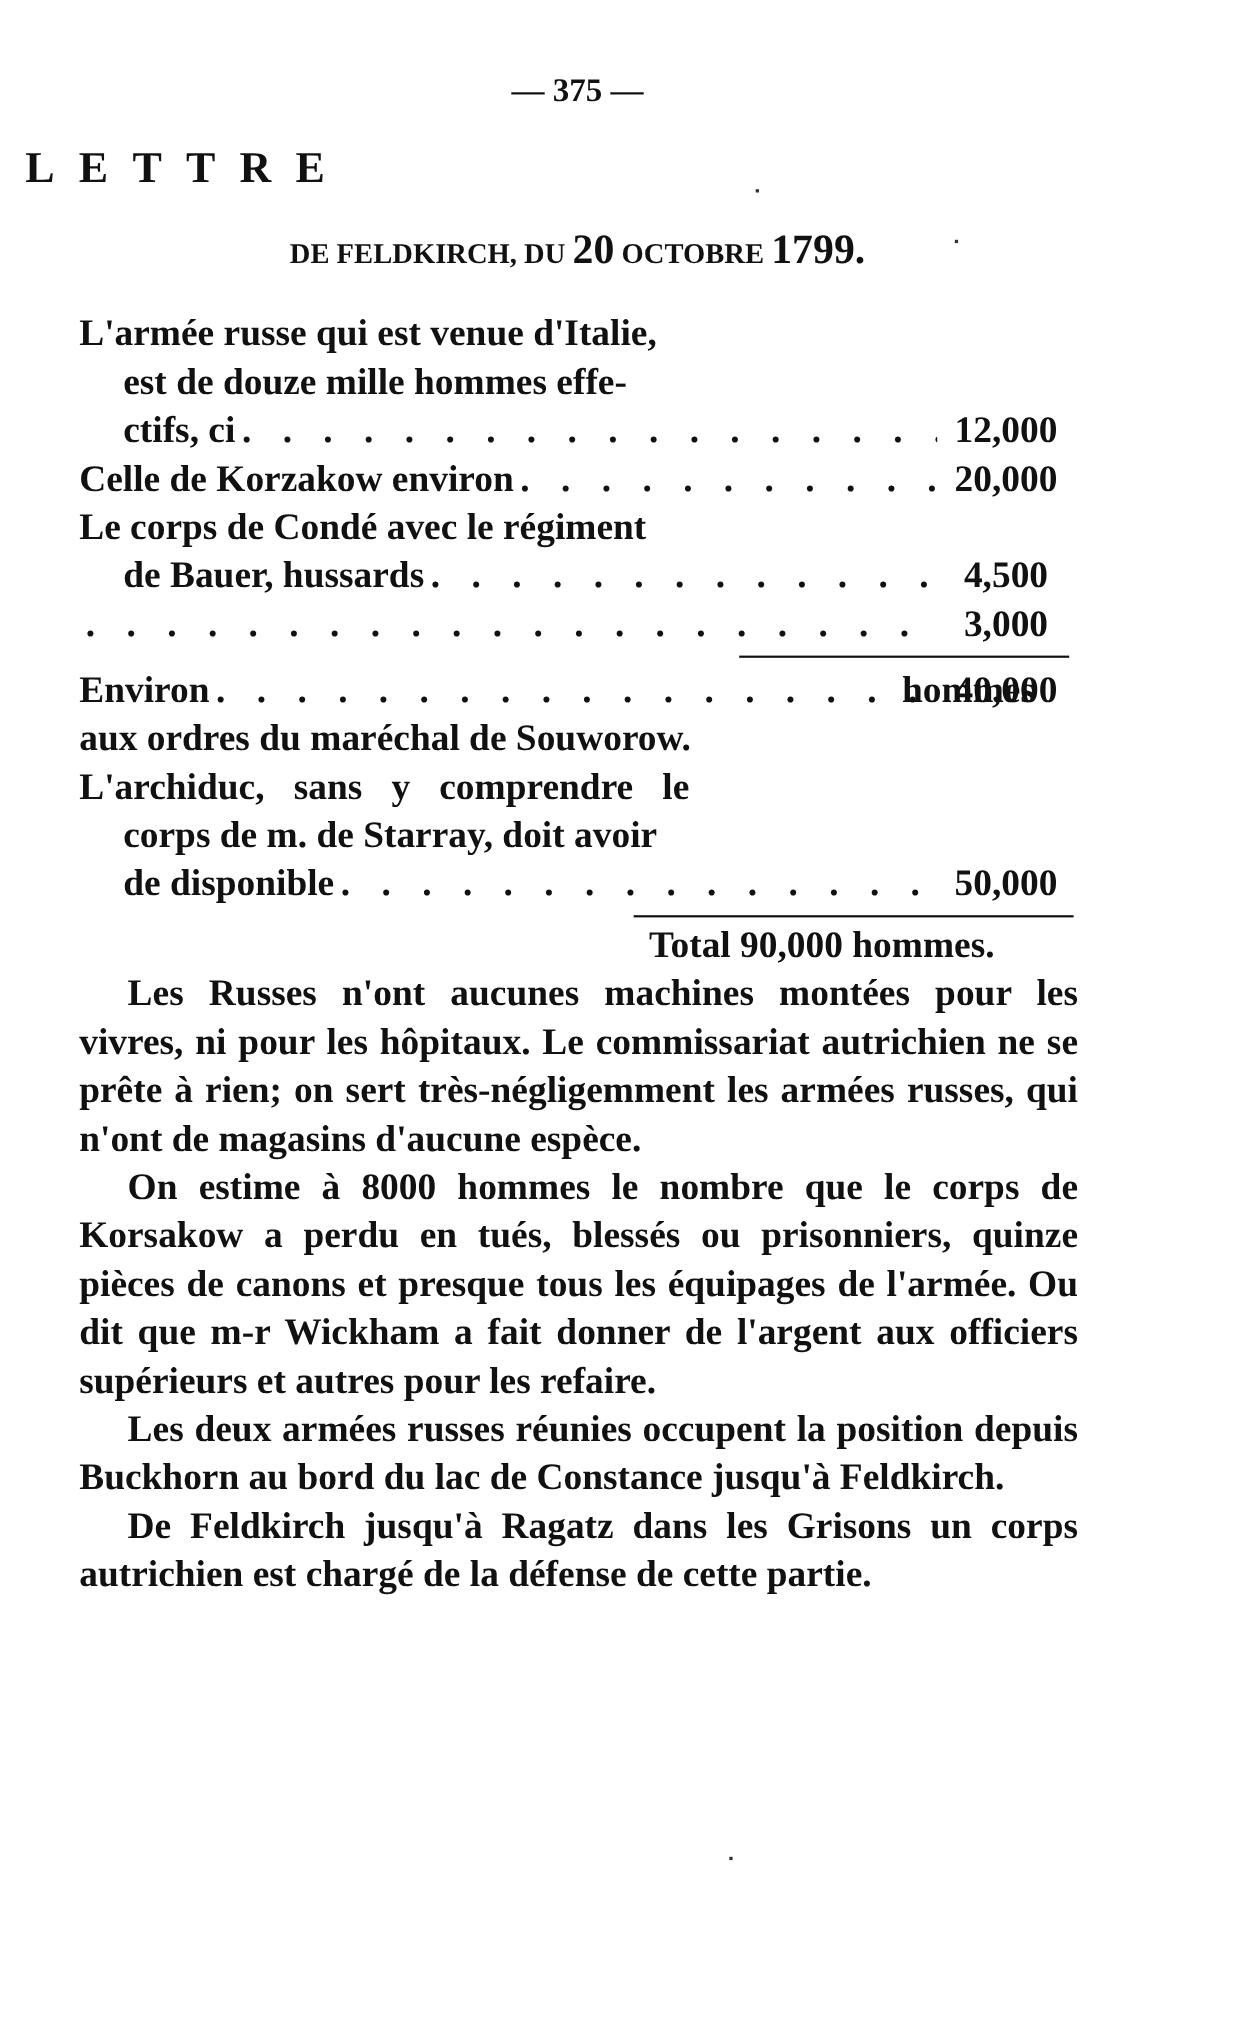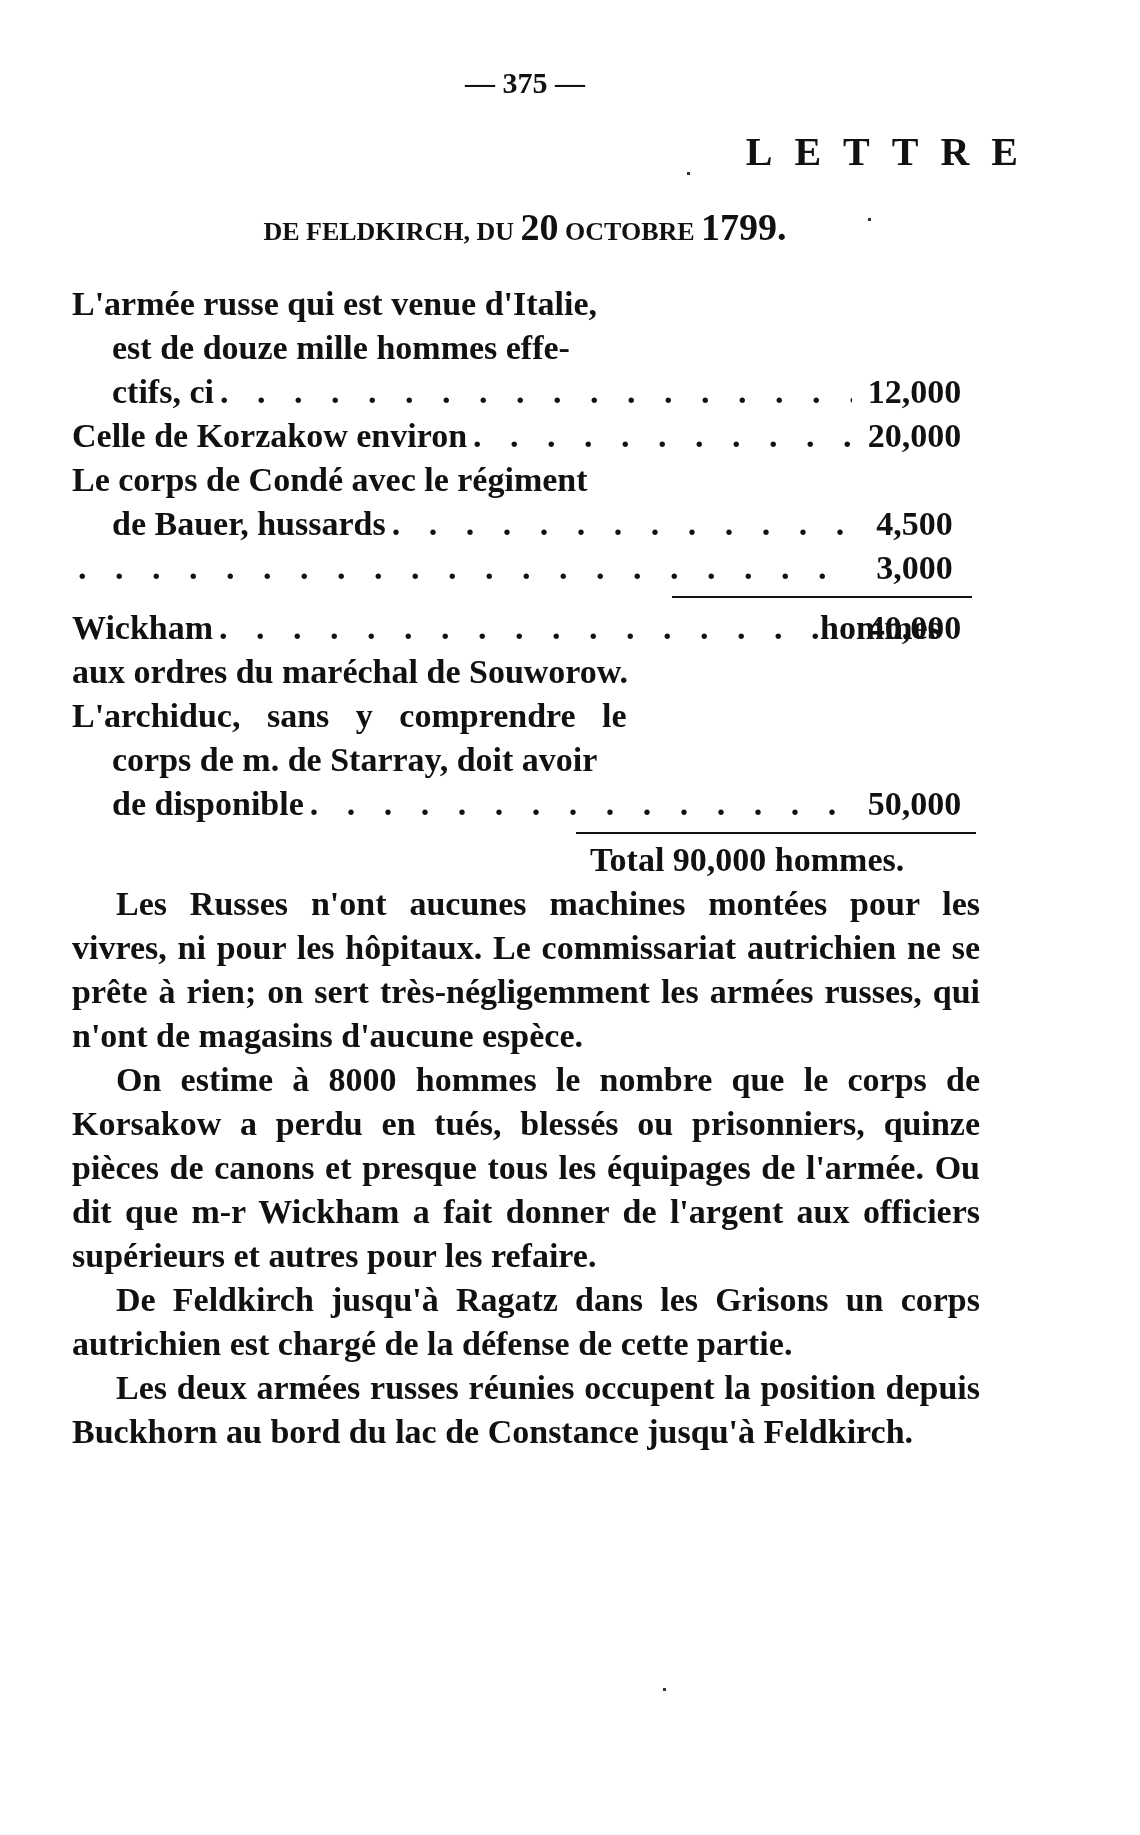--- a/index.html
+++ b/index.html
@@ -1,20 +1,20 @@
 <!DOCTYPE html>
 <html><head>
 <meta charset="utf-8">
 <style>
   html,body{margin:0;padding:0;background:#fff;}
   body{width:1140px;height:1835px;position:relative;overflow:hidden;
        font-family:"Liberation Serif","DejaVu Serif",serif;color:#111;}
   .abs{position:absolute;white-space:nowrap;}
   .pnum{top:66px;left:0;width:1050px;text-align:center;font-size:30px;font-weight:bold;}
-  .title{top:128px;left:0;width:1040px;text-align:right;font-size:40px;letter-spacing:22px;font-weight:bold;}
+  .title{top:128px;left:0;width:1040px;text-align:left;font-size:40px;letter-spacing:22px;font-weight:bold;padding-left:23px;}
   .date{top:205px;left:0;width:1050px;text-align:center;font-size:26px;font-weight:bold;}
   .date .big{font-size:38px;font-weight:bold;}
   .line{font-size:34px;font-weight:bold;left:72px;line-height:44px;height:44px;}
   .row{position:absolute;left:72px;width:905px;font-size:34px;font-weight:bold;line-height:44px;height:44px;display:flex;}
   .row .lbl{white-space:nowrap;}
   .row .dots{flex:1;overflow:hidden;white-space:nowrap;letter-spacing:10px;padding-left:6px;}
   .row .val{white-space:nowrap;text-align:center;min-width:125px;}
   .row.ind{left:112px;width:865px;}
   .unit{position:absolute;font-size:34px;font-weight:bold;white-space:nowrap;}
   .rule{position:absolute;height:2px;background:#111;}
@@ -50,21 +50,21 @@
   <span class="lbl">de Bauer, hussards</span>
   <span class="dots">. . . . . . . . . . . . . . . . . . . . . . . . . . . . . . . .</span>
   <span class="val">4,500</span>
 </div>
 <div class="row" style="top:546px">
   <span class="dots">. . . . . . . . . . . . . . . . . . . . . . . . . . . . . . . .</span>
   <span class="val">3,000</span>
 </div>
 <div class="rule" style="top:596px;left:672px;width:300px"></div>
 <div class="row" style="top:606px">
-  <span class="lbl">Wickham</span>
+  <span class="lbl">Environ</span>
   <span class="dots">. . . . . . . . . . . . . . . . . . . . . . . . . . . . . . . .</span>
   <span class="val">40,000</span>
 </div>
 <div class="unit" style="top:606px;left:820px;line-height:44px">hommes</div>
 <div class="abs line" style="top:650px">aux ordres du maréchal de Souworow.</div>
 <div class="abs line" style="top:694px;word-spacing:18px">L'archiduc, sans y comprendre le</div>
 <div class="abs line" style="top:738px;left:112px">corps de m. de Starray, doit avoir</div>
 <div class="row ind" style="top:782px">
   <span class="lbl">de disponible</span>
   <span class="dots">. . . . . . . . . . . . . . . . . . . . . . . . . . . . . . . .</span>
@@ -73,17 +73,17 @@
 <div class="rule" style="top:832px;left:576px;width:400px"></div>
 <div class="unit" style="top:838px;left:590px;line-height:44px">
   <span>Total</span>
   <span>90,000</span>
   <span>hommes.</span>
 </div>
 
 <div class="para" style="top:882px">
   <p>Les Russes n'ont aucunes machines montées pour les vivres, ni pour les hôpitaux. Le commissariat autrichien ne se prête à rien; on sert très-négligemment les armées russes, qui n'ont de magasins d'aucune espèce.</p>
   <p>On estime à 8000 hommes le nombre que le corps de Korsakow a perdu en tués, blessés ou prisonniers, quinze pièces de canons et presque tous les équipages de l'armée. Ou dit que m-r Wickham a fait donner de l'argent aux officiers supérieurs et autres pour les refaire.</p>
+  <p>Les deux armées russes réunies occupent la position depuis Buckhorn au bord du lac de Constance jusqu'à Feldkirch.</p>
   <p>De Feldkirch jusqu'à Ragatz dans les Grisons un corps autrichien est chargé de la défense de cette partie.</p>
-  <p>Les deux armées russes réunies occupent la position depuis Buckhorn au bord du lac de Constance jusqu'à Feldkirch.</p>
 </div>
 
 <div class="speck" style="left:663px;top:1688px"></div>
 
 </body></html>

